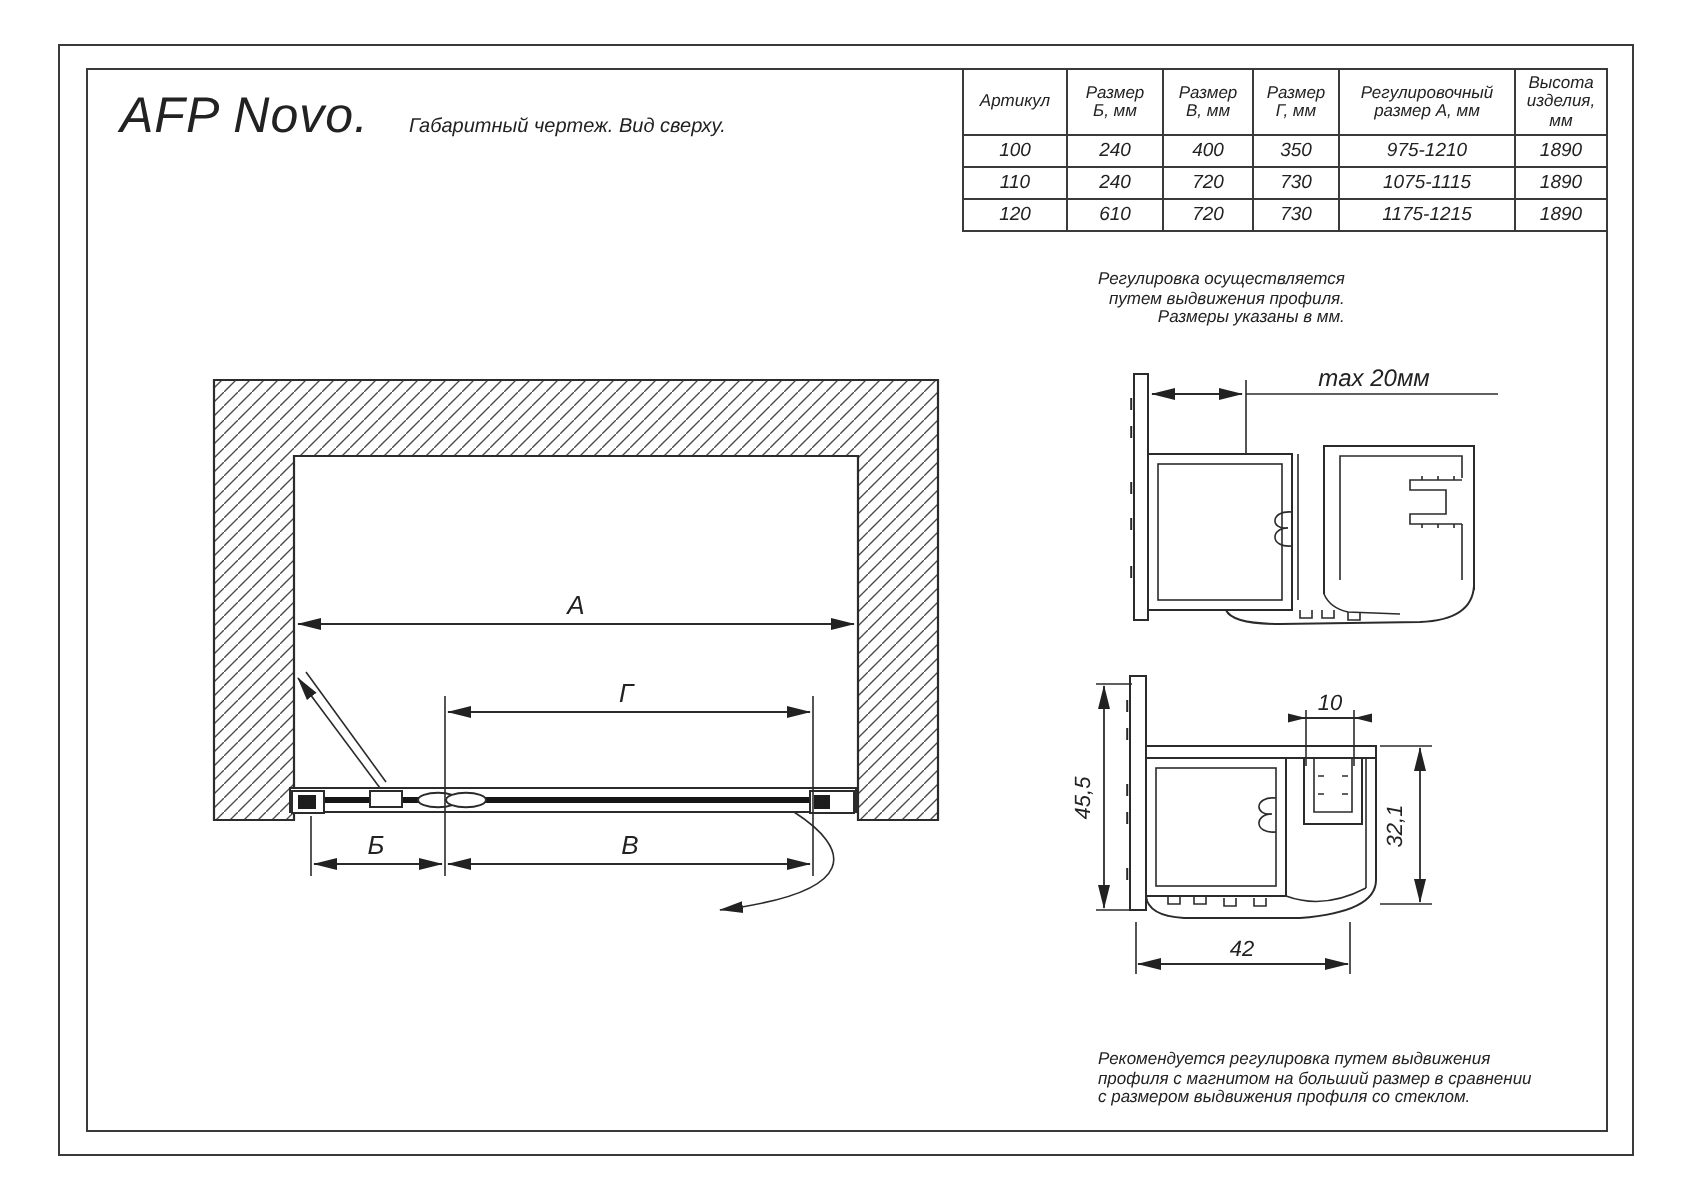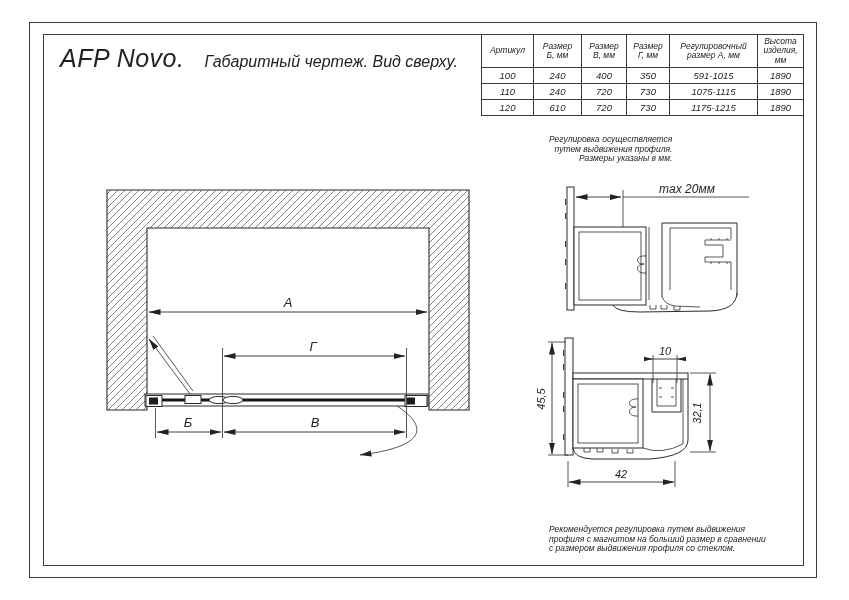--- a/index.html
+++ b/index.html
@@ -2,21 +2,21 @@
 <html><head>
 <meta charset="utf-8">
 <style>
   html,body{margin:0;padding:0;background:#fff;}
   .page{position:relative;width:849px;height:600px;background:#fff;overflow:hidden;
         font-family:"Liberation Sans",sans-serif;color:#222;}
   .frame-outer{position:absolute;left:29px;top:22px;width:786px;height:554px;border:1px solid #3a3a3a;}
   .frame-inner{position:absolute;left:43px;top:34px;width:759px;height:530px;border:1px solid #3a3a3a;}
   .title{position:absolute;left:60px;top:44px;display:flex;align-items:baseline;gap:20px;font-style:italic;white-space:nowrap;}
   .title .product{font-size:25px;letter-spacing:.5px;}
-  .title .desc{font-size:16px;}
+  .title .desc{font-size:10px;}
   table.spec{position:absolute;left:481px;top:34px;width:322px;border-collapse:collapse;table-layout:fixed;font-style:italic;}
   table.spec th,table.spec td{border:1px solid #3a3a3a;text-align:center;vertical-align:middle;padding:0;overflow:hidden;}
   table.spec th{font-size:8.5px;line-height:9.5px;font-weight:normal;white-space:pre-line;height:32px;}
   table.spec td{font-size:9.5px;height:15px;}
   .note{position:absolute;font-size:8.5px;font-style:italic;line-height:9.6px;white-space:pre-line;}
   #note-adjust{left:549px;top:135px;text-align:right;}
   #note-recommend{left:549px;top:525px;}
   svg.draw{position:absolute;overflow:visible;}
   svg text{font-family:"Liberation Sans",sans-serif;font-style:italic;fill:#222;}
   .dim-lg{font-size:13px;}
@@ -65,21 +65,21 @@
 изделия,
 мм</th>
       </tr>
     </thead>
     <tbody>
       <tr>
         <td>100</td>
         <td>240</td>
         <td>400</td>
         <td>350</td>
-        <td>591-1015</td>
+        <td>975-1210</td>
         <td>1890</td>
       </tr>
       <tr>
         <td>110</td>
         <td>240</td>
         <td>720</td>
         <td>730</td>
         <td>1075-1115</td>
         <td>1890</td>
       </tr>

